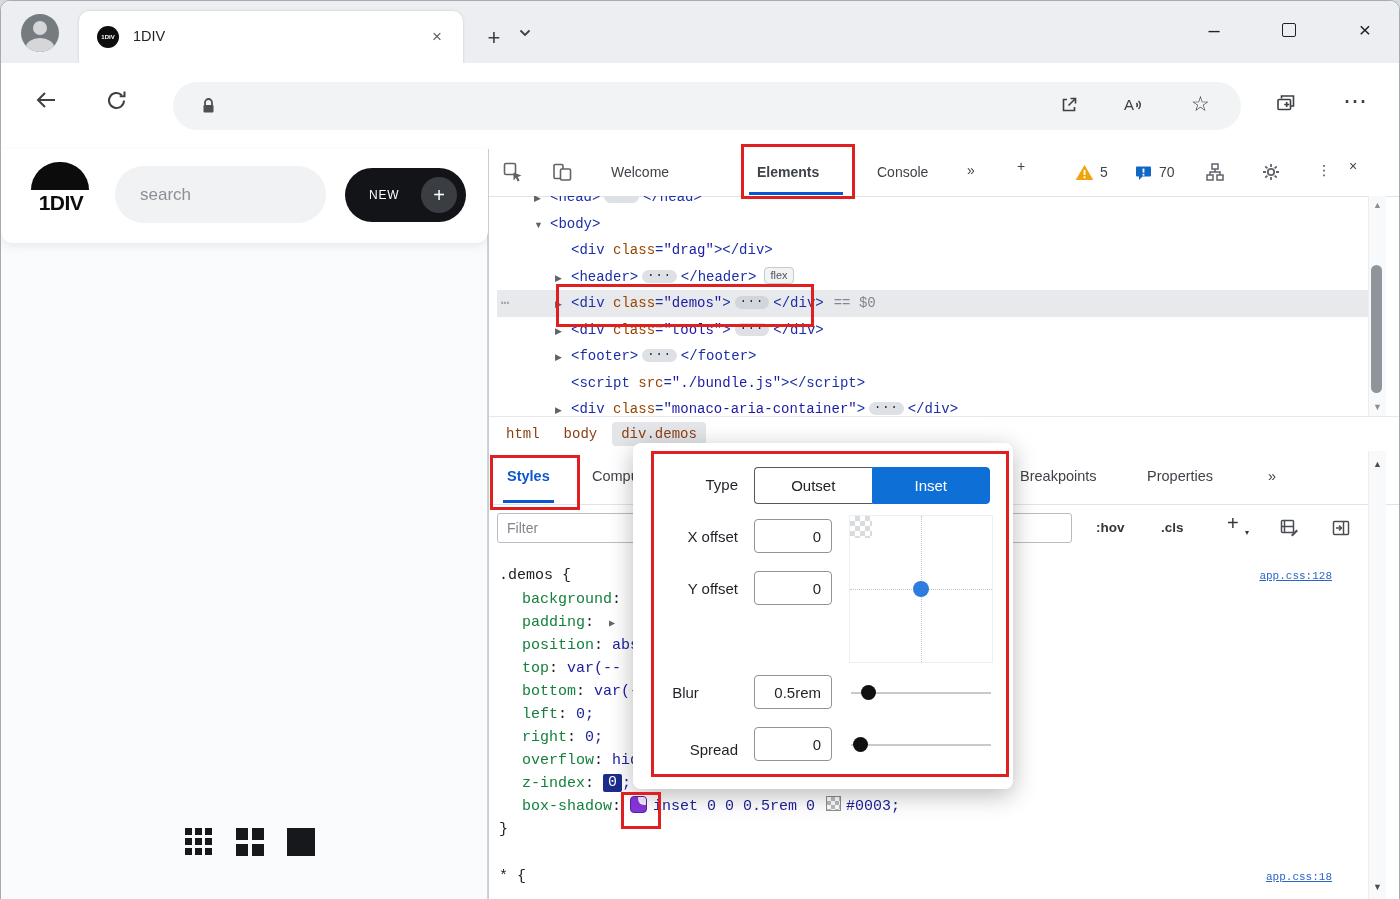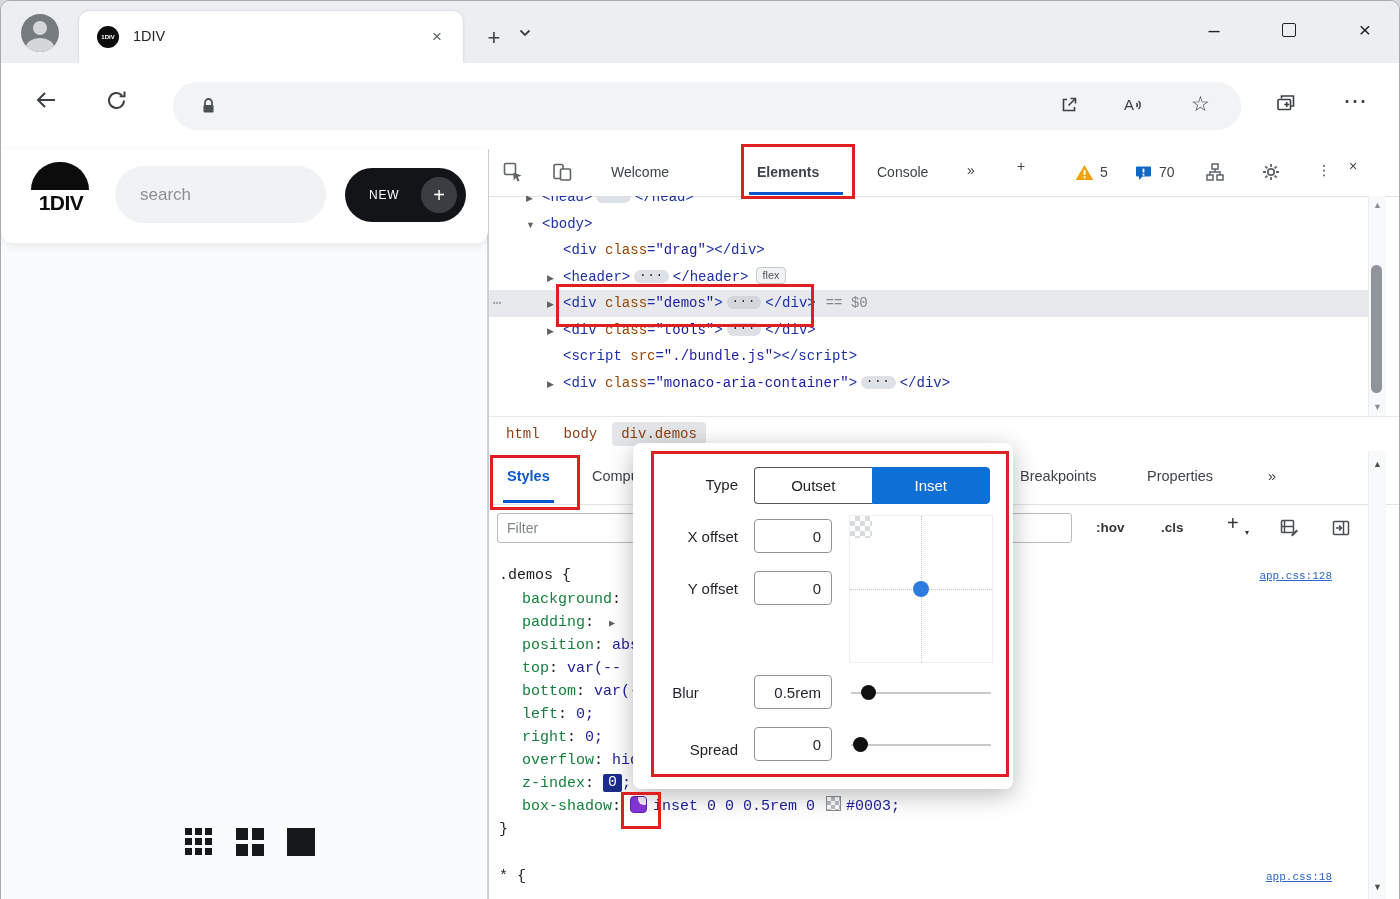--- a/index.html
+++ b/index.html
@@ -66,21 +66,21 @@
   .dt-more{left:478px;top:13px;font-size:16px;}
   .dt-add{left:528px;top:9px;font-size:21px;}
   .dt-warncount{left:611px;top:15px;}
   .dt-issuecount{left:670px;top:15px;}
   .dt-kebab{left:828px;top:13px;font-size:16px;}
   .dt-close{left:860px;top:9px;font-size:20px;}
   .dticon{position:absolute;}
 
   
   .dom-pane{position:absolute;left:0;top:47px;width:879px;height:220px;overflow:hidden;font-family:"Liberation Mono",monospace;font-size:14px;}
-  #dom-lines{margin-top:-12px;}
+  #dom-lines{margin-top:-12px;padding-left:8px;}
   .dom-line{height:26.5px;line-height:26.5px;white-space:nowrap;position:relative;}
   .dom-line.selected{background:#e7e9ec;}
   .tw{display:inline-block;width:16px;font-size:9px;color:#5f6368;font-family:"Liberation Sans",sans-serif;}
   .tk-p,.tk-t{color:#1c2fa6;}
   .tk-a{color:#994500;}
   .tk-v{color:#1a1aa6;}
   .tk-plain{color:#202124;}
   .dots-pill{display:inline-block;background:#dde0e4;border-radius:7px;padding:0 5px;margin:0 4px;font-size:12px;line-height:13px;color:#202124;letter-spacing:1px;vertical-align:2px;}
   .dom-line.selected .dots-pill{background:#d2d5da;}
   .flex-badge{display:inline-block;margin-left:8px;padding:0 5px;border:1px solid #c6c9cd;border-radius:4px;background:#f1f3f4;color:#50555a;font-size:11px;line-height:15px;font-family:"Liberation Sans",sans-serif;vertical-align:2px;}
@@ -319,20 +319,21 @@
     </div>
 
     <div class="dom-pane">
       <div id="dom-lines">
           <div class="dom-line" style="padding-left: 37px;"><span class="tw">▶</span><span class="tk-p">&lt;</span><span class="tk-t">head</span><span class="tk-p">&gt;</span><span class="dots-pill">···</span><span class="tk-p">&lt;/</span><span class="tk-t">head</span><span class="tk-p">&gt;</span></div>
           <div class="dom-line" style="padding-left: 37px;"><span class="tw">▼</span><span class="tk-p">&lt;</span><span class="tk-t">body</span><span class="tk-p">&gt;</span></div>
           <div class="dom-line" style="padding-left: 58px;"><span class="tw"></span><span class="tk-p">&lt;</span><span class="tk-t">div</span><span class="tk-plain"> </span><span class="tk-a">class</span><span class="tk-p">=</span><span class="tk-v">"drag"</span><span class="tk-p">&gt;</span><span class="tk-p">&lt;/</span><span class="tk-t">div</span><span class="tk-p">&gt;</span></div>
           <div class="dom-line" style="padding-left: 58px;"><span class="tw">▶</span><span class="tk-p">&lt;</span><span class="tk-t">header</span><span class="tk-p">&gt;</span><span class="dots-pill">···</span><span class="tk-p">&lt;/</span><span class="tk-t">header</span><span class="tk-p">&gt;</span><span class="flex-badge">flex</span></div>
           <div class="dom-line selected" style="padding-left: 58px;"><span class="left-dots">⋯</span><span class="tw">▶</span><span class="tk-p">&lt;</span><span class="tk-t">div</span><span class="tk-plain"> </span><span class="tk-a">class</span><span class="tk-p">=</span><span class="tk-v">"demos"</span><span class="tk-p">&gt;</span><span class="dots-pill">···</span><span class="tk-p">&lt;/</span><span class="tk-t">div</span><span class="tk-p">&gt;</span><span class="dom-suffix">== $0</span></div>
           <div class="dom-line" style="padding-left: 58px;"><span class="tw">▶</span><span class="tk-p">&lt;</span><span class="tk-t">div</span><span class="tk-plain"> </span><span class="tk-a">class</span><span class="tk-p">=</span><span class="tk-v">"tools"</span><span class="tk-p">&gt;</span><span class="dots-pill">···</span><span class="tk-p">&lt;/</span><span class="tk-t">div</span><span class="tk-p">&gt;</span></div>
+          <div class="dom-line" style="padding-left: 58px;"><span class="tw">▶</span><span class="tk-p">&lt;</span><span class="tk-t">footer</span><span class="tk-p">&gt;</span><span class="dots-pill">···</span><span class="tk-p">&lt;/</span><span class="tk-t">footer</span><span class="tk-p">&gt;</span></div>
           <div class="dom-line" style="padding-left: 58px;"><span class="tw"></span><span class="tk-p">&lt;</span><span class="tk-t">script</span><span class="tk-plain"> </span><span class="tk-a">src</span><span class="tk-p">=</span><span class="tk-v">"./bundle.js"</span><span class="tk-p">&gt;</span><span class="tk-p">&lt;/</span><span class="tk-t">script</span><span class="tk-p">&gt;</span></div>
           <div class="dom-line" style="padding-left: 58px;"><span class="tw">▶</span><span class="tk-p">&lt;</span><span class="tk-t">div</span><span class="tk-plain"> </span><span class="tk-a">class</span><span class="tk-p">=</span><span class="tk-v">"monaco-aria-container"</span><span class="tk-p">&gt;</span><span class="dots-pill">···</span><span class="tk-p">&lt;/</span><span class="tk-t">div</span><span class="tk-p">&gt;</span></div>
         </div>
     </div>
     <div class="sbtrack dom-sb">
       <span class="sb-arrow" style="top:4px;">▲</span>
       <span class="sb-arrow" style="bottom:4px;">▼</span>
     </div>
     <div class="dom-thumb"></div>
 

